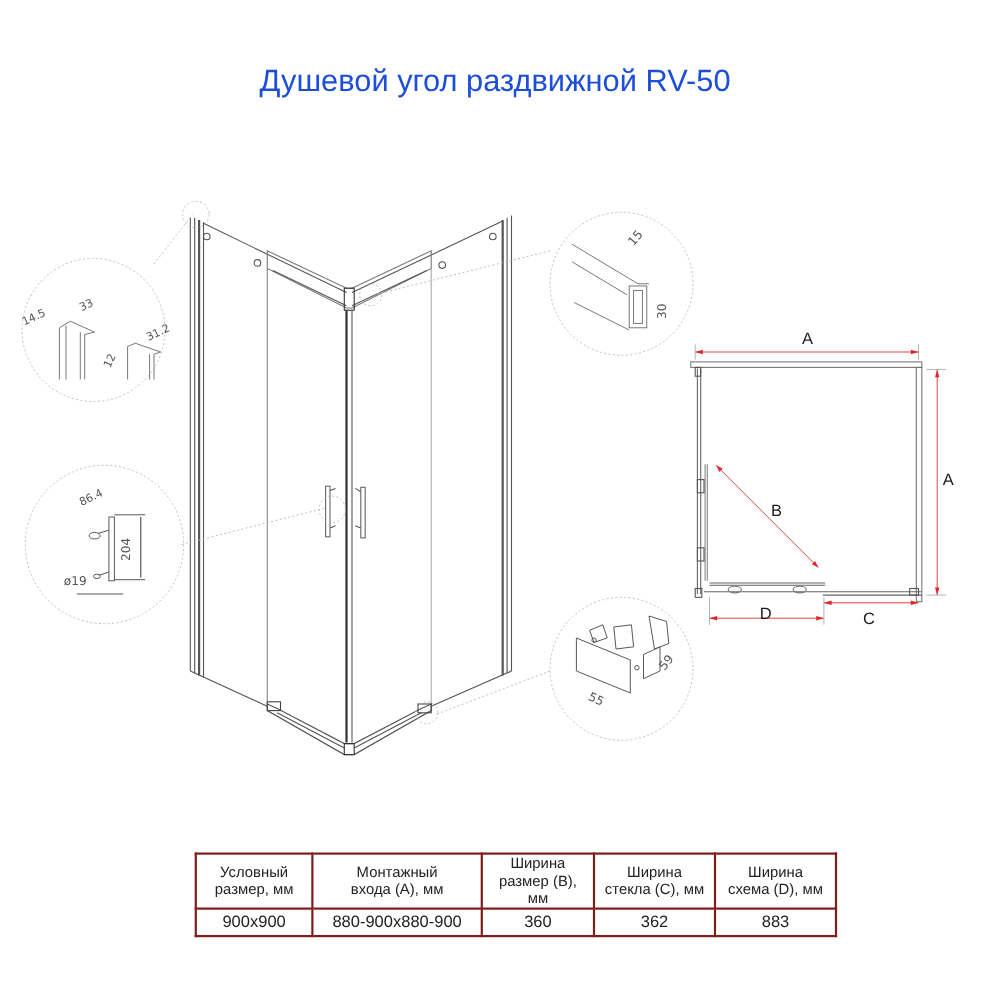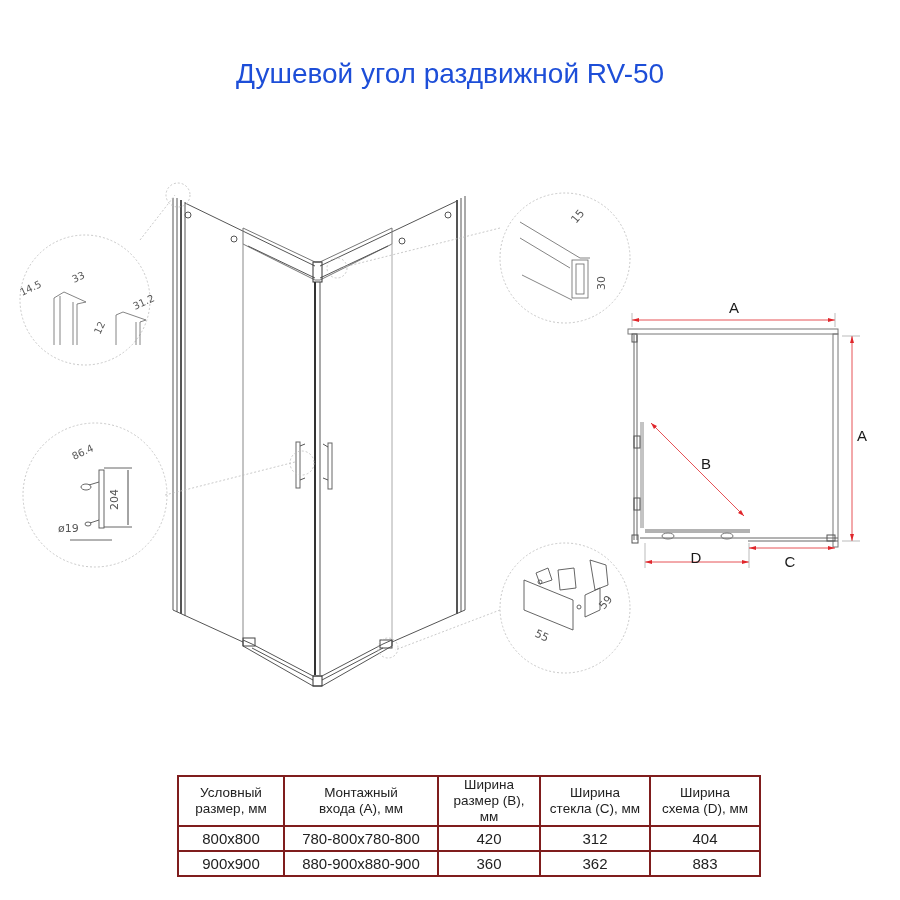--- a/index.html
+++ b/index.html
@@ -213,27 +213,20 @@
     <tr>
       <th><span>Условный</span><br><span>размер, мм</span></th>
       <th><span>Монтажный</span><br><span>входа (A), мм</span></th>
       <th><span>Ширина</span><br><span>размер (B), мм</span></th>
       <th><span>Ширина</span><br><span>стекла (C), мм</span></th>
       <th><span>Ширина</span><br><span>схема (D), мм</span></th>
     </tr>
   </thead>
   <tbody>
     <tr>
-      <td>800x800</td>
-      <td>780-800x780-800</td>
-      <td>420</td>
-      <td>312</td>
-      <td>404</td>
-    </tr>
-    <tr>
       <td>900x900</td>
       <td>880-900x880-900</td>
       <td>360</td>
       <td>362</td>
       <td>883</td>
     </tr>
   </tbody>
 </table>
 
 </body></html>

